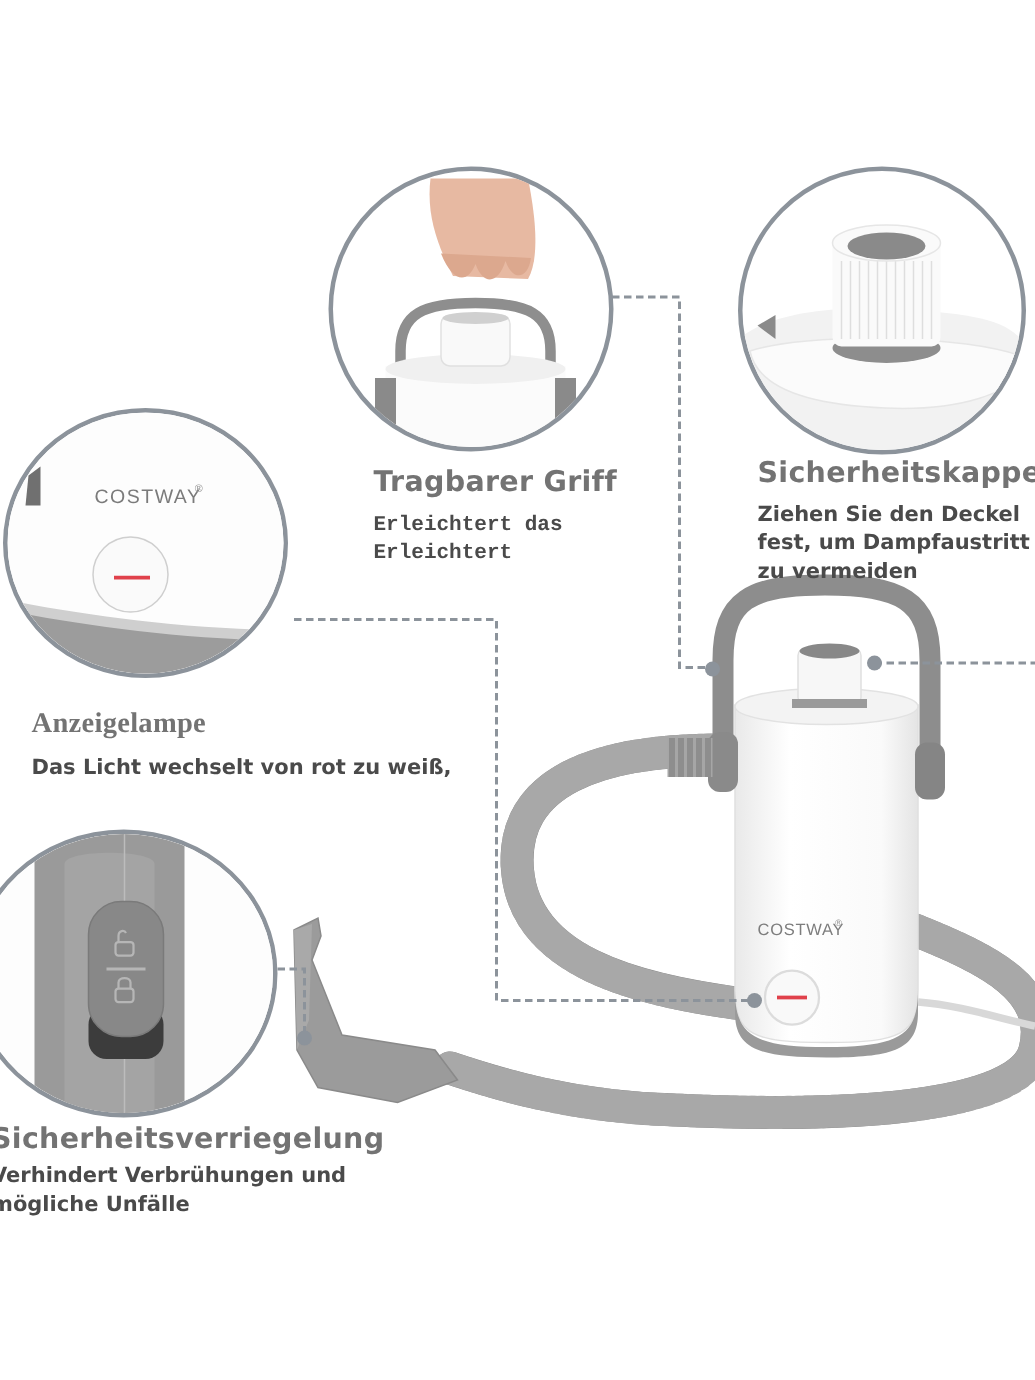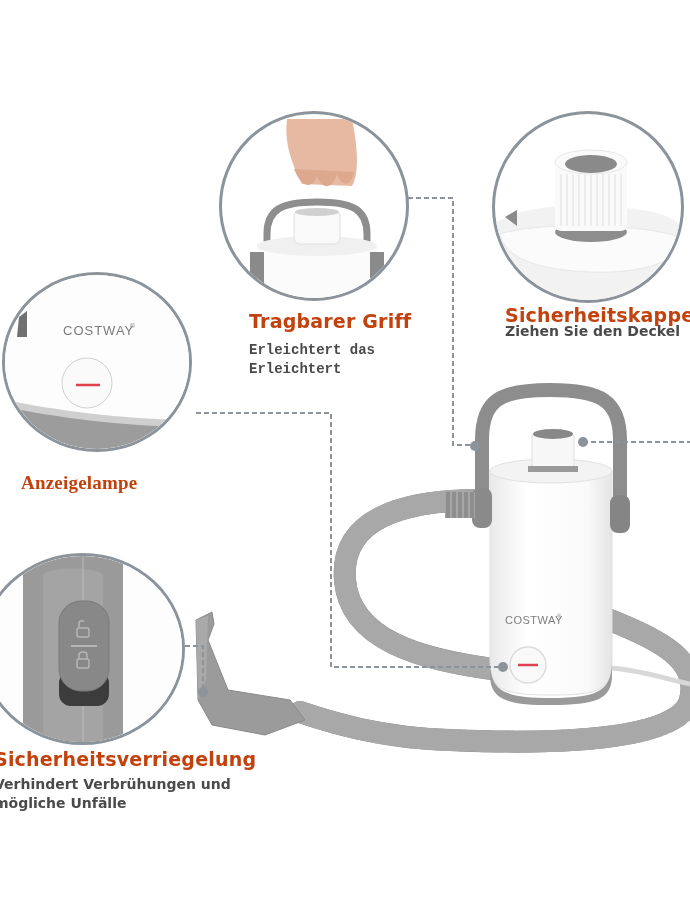--- a/index.html
+++ b/index.html
@@ -1,20 +1,20 @@
 <!DOCTYPE html>
 <html><head>
 <meta charset="utf-8">
 <style>
   * { box-sizing: border-box; margin: 0; padding: 0; }
   html, body { width: 690px; height: 920px; background: #ffffff; overflow: hidden; }
   body { position: relative; font-family: "DejaVu Sans", "Liberation Sans", sans-serif; }
   .abs { position: absolute; }
   .title {
-    position: absolute; font-weight: bold; font-size: 19px; color: #c2410c;
+    position: absolute; font-weight: bold; font-size: 19px; color: #737373;
     letter-spacing: 0.2px; white-space: nowrap;
   }
   .desc {
     position: absolute; font-weight: bold; font-size: 14px; line-height: 19px; color: #4a4a4a;
     white-space: nowrap;
   }
   .circle {
     position: absolute; border-radius: 50%; border: 3px solid #8c939b; overflow: hidden; background: #fff;
   }
   svg { position: absolute; left: 0; top: 0; }
@@ -164,26 +164,29 @@
   </svg>
 </div>
 
 <div class="title" style="left:249px; top:310px;">Tragbarer Griff</div>
 <div class="desc" style="left:249px; top:341px;font-family:Liberation Mono, monospace;">
   <div>Erleichtert das</div>
   <div>Erleichtert</div>
 </div>
 
 <div class="title" style="left:505px; top:304px;">Sicherheitskappe</div>
-<div class="desc" style="left:505px; top:322px;">
+<div class="desc" style="left:505px; top:334px;">
   <div>Ziehen Sie den Deckel</div>
+  <div>fest, um Dampfaustritt</div>
+  <div>zu vermeiden</div>
 </div>
 
 <div class="title" style="left:21px; top:472px;font-family:Liberation Serif, serif;">Anzeigelampe</div>
 <div class="desc" style="left:21px; top:503px;">
+  <div>Das Licht wechselt von rot zu weiß,</div>
 </div>
 
 <div class="title" style="left:-6px; top:748px;">Sicherheitsverriegelung</div>
 <div class="desc" style="left:-6px; top:775px;">
   <div>Verhindert Verbrühungen und</div>
   <div>mögliche Unfälle</div>
 </div>
 
 <span class="abs" style="left:505px; top:614px; font-size:11px; color:#7d7d7d; letter-spacing:0.5px; font-family:'Liberation Sans',sans-serif;">COSTWAY</span>
 <span class="abs" style="left:556px; top:612px; font-size:6px; color:#9b9b9b;">®</span>

